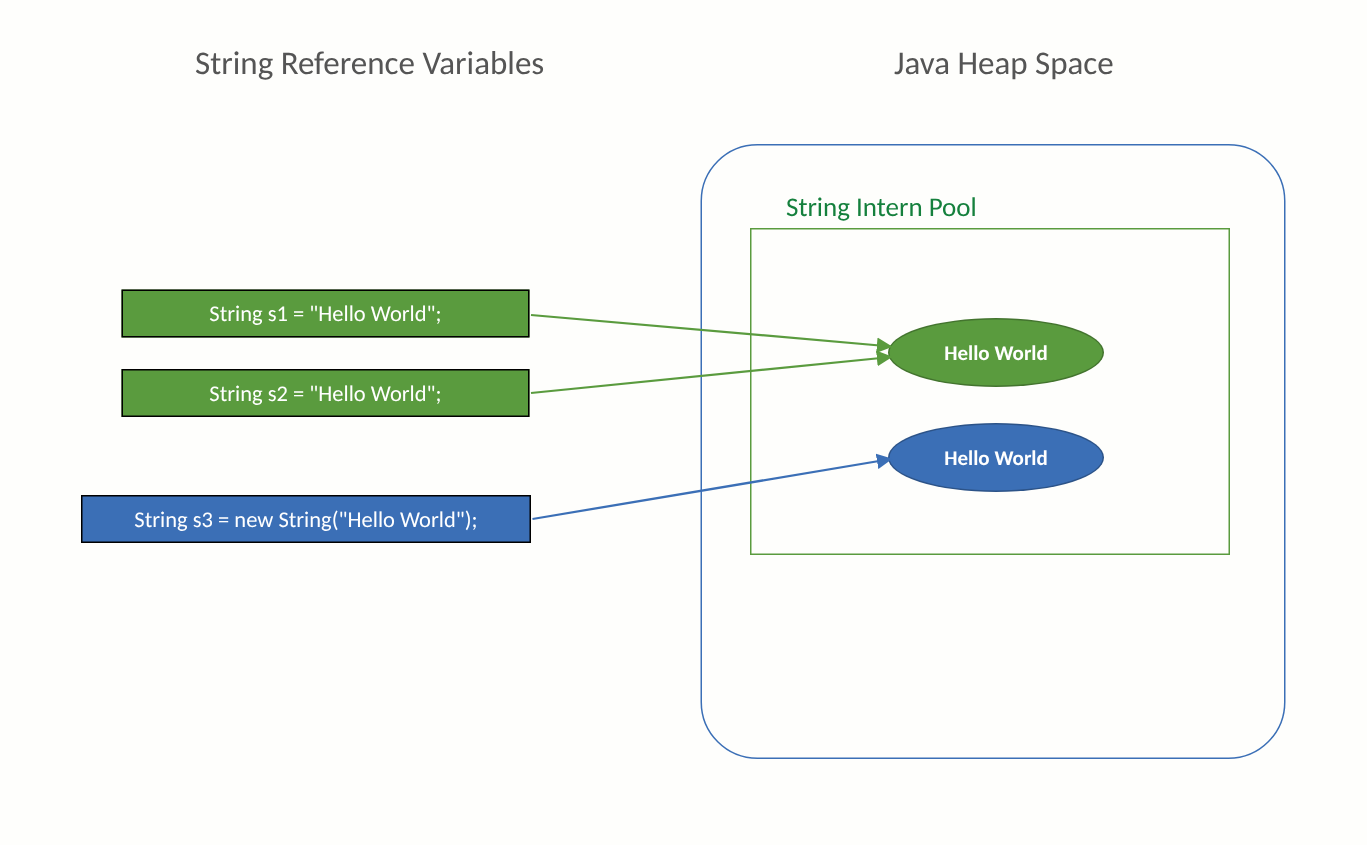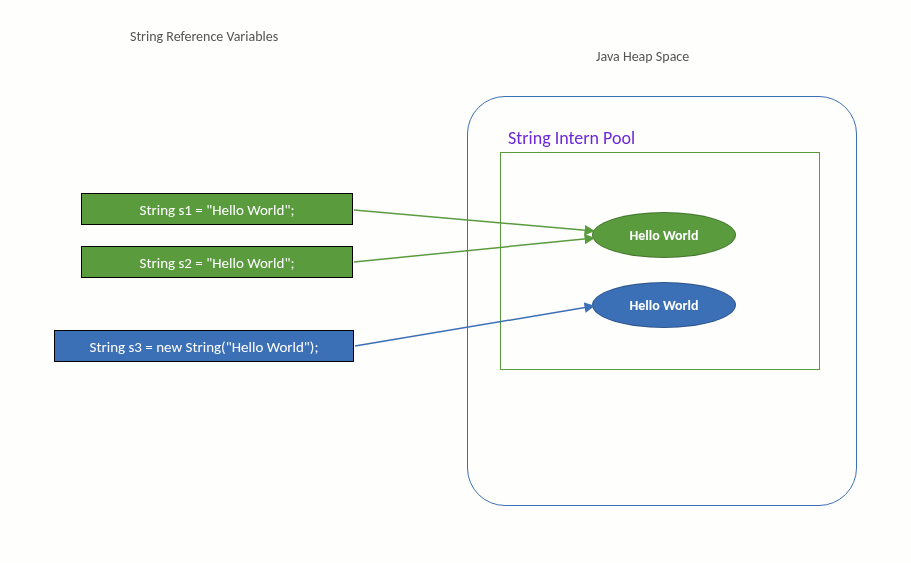--- a/index.html
+++ b/index.html
@@ -6,21 +6,21 @@
     body {
       width: 911px;
       height: 563px;
       background: #fefefc;
       font-family: "Segoe UI", Calibri, Arial, sans-serif;
       position: relative;
       overflow: hidden;
     }
     .heading {
       position: absolute;
-      font-size: 14px;
+      font-size: 22px;
       color: #555;
     }
     .code-box {
       position: absolute;
       height: 32px;
       line-height: 32px;
       color: #fff;
       font-size: 15px;
       text-align: center;
       border: 1px solid #000;
@@ -39,24 +39,24 @@
     .pool-container {
       position: absolute;
       left: 500px;
       top: 152px;
       width: 320px;
       height: 218px;
       border: 1px solid #5a9b3e;
     }
     .pool-label {
       position: absolute;
-      left: 508px;
+      left: 524px;
       top: 127px;
       font-size: 18px;
-      color: #6d28d9;
+      color: #15803d;
     }
     .ellipse {
       position: absolute;
       width: 144px;
       height: 46px;
       border-radius: 50%;
       color: #fff;
       font-size: 14px;
       display: flex;
       align-items: center;
@@ -72,21 +72,21 @@
       top: 0;
       width: 911px;
       height: 563px;
       pointer-events: none;
     }
   </style>
 </head>
 <body>
 
 <div class="heading" style="left:130px; top:28px;">String Reference  Variables</div>
-<div class="heading" style="left:596px; top:28px;margin-top:20px;">Java Heap Space</div>
+<div class="heading" style="left:596px; top:28px;">Java Heap Space</div>
 
 <div class="code-box green-box" style="left:81px; top:193px; width:272px;">String s1 = "Hello World";</div>
 <div class="code-box green-box" style="left:81px; top:246px; width:272px;">String s2 = "Hello World";</div>
 <div class="code-box blue-box" style="left:54px; top:330px; width:300px;">String s3 = new String("Hello World");</div>
 
 <div class="heap-container"></div>
 
 <div class="pool-label">String Intern Pool</div>
 <div class="pool-container"></div>
 

